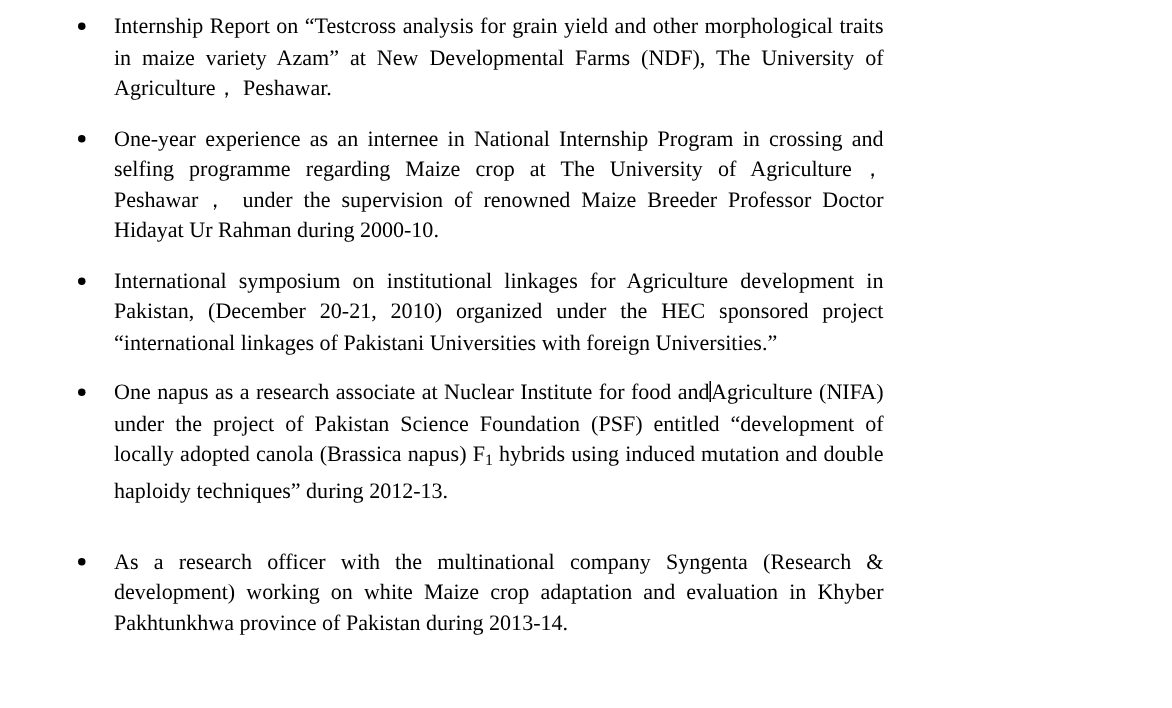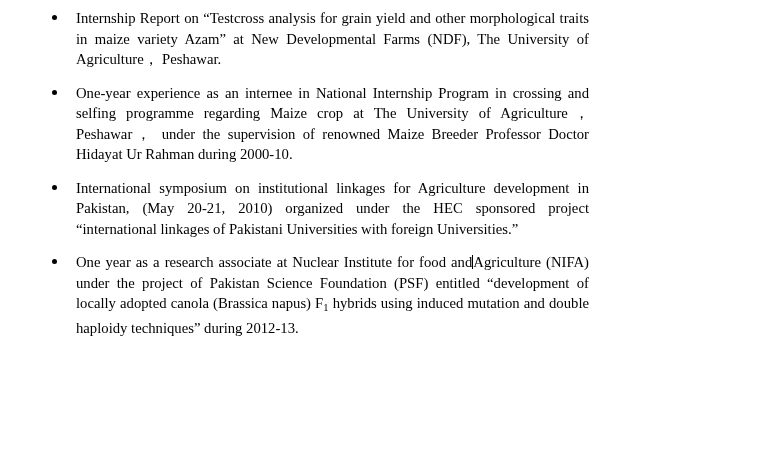--- a/index.html
+++ b/index.html
@@ -78,24 +78,28 @@
       <span class="para-text">Internship Report on “Testcross analysis for grain yield and other morphological traits in maize variety Azam” at New Developmental Farms (NDF), The University of Agriculture，  Peshawar.</span>
     </li>
 
     <li class="bullet-item">
       <span class="bullet-dot"></span>
       <span class="para-text">One-year experience as an internee in National Internship Program in crossing and selfing programme regarding Maize crop at The University of Agriculture， Peshawar，  under the supervision of renowned Maize Breeder Professor Doctor Hidayat Ur Rahman during 2000-10.</span>
     </li>
 
     <li class="bullet-item">
       <span class="bullet-dot"></span>
-      <span class="para-text">International symposium on institutional linkages for Agriculture development in Pakistan, (May 20-21, 2010) organized under the HEC sponsored project “international linkages of Pakistani Universities with foreign Universities.”</span>
+      <span class="para-text">International symposium on institutional linkages for Agriculture development in Pakistan, (December 20-21, 2010) organized under the HEC sponsored project “international linkages of Pakistani Universities with foreign Universities.”</span>
     </li>
 
     <li class="bullet-item">
       <span class="bullet-dot"></span>
-      <span class="para-text"><span>One year as a research associate at Nuclear Institute for food and</span><span class="caret"></span><span>Agriculture (NIFA) under the project of Pakistan Science Foundation (PSF) entitled “development of locally adopted canola (Brassica napus) F</span><sub>1</sub><span> hybrids using induced mutation and double haploidy techniques” during 2012-13.</span></span>
+      <span class="para-text"><span>One napus as a research associate at Nuclear Institute for food and</span><span class="caret"></span><span>Agriculture (NIFA) under the project of Pakistan Science Foundation (PSF) entitled “development of locally adopted canola (Brassica napus) F</span><sub>1</sub><span> hybrids using induced mutation and double haploidy techniques” during 2012-13.</span></span>
     </li>
 
 
+    <li class="bullet-item gap-before">
+      <span class="bullet-dot"></span>
+      <span class="para-text">As a research officer with the multinational company Syngenta (Research &amp; development) working on white Maize crop adaptation and evaluation in Khyber Pakhtunkhwa province of Pakistan during 2013-14.</span>
+    </li>
 
   </ul>
 </div>
 
 </body></html>

